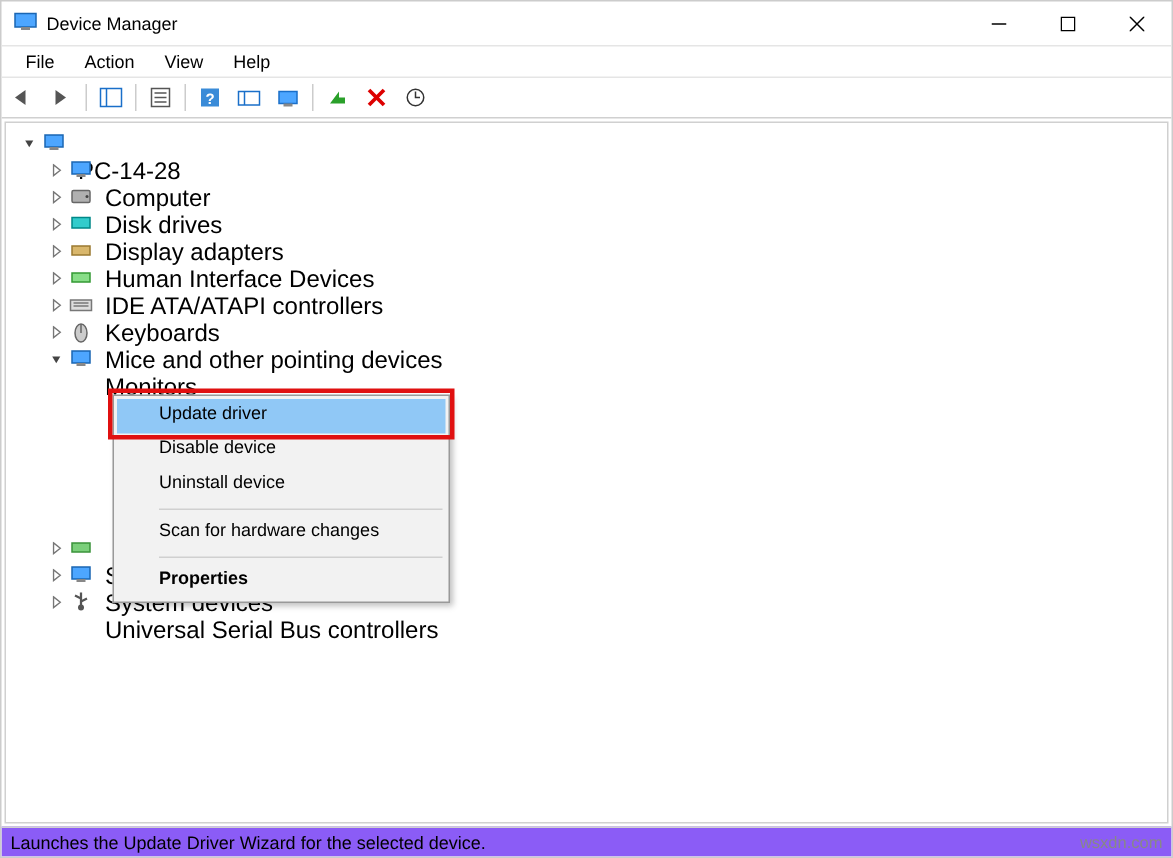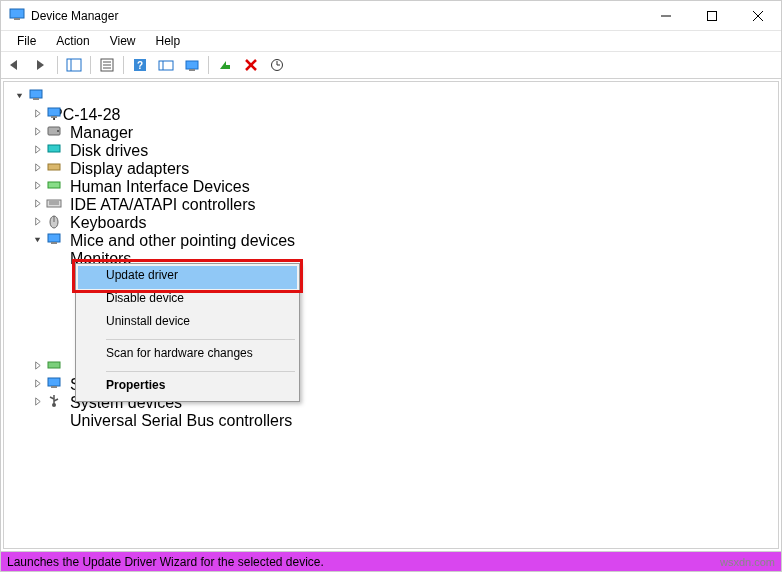--- a/index.html
+++ b/index.html
@@ -144,21 +144,21 @@
 
 .statusbar {
   position: absolute;
   left: 0; right: 0; bottom: 0;
   height: 20px;
   border-top: 1px solid #d0d0d0;
   display: flex;
   align-items: center;
   padding-left: 6px;
   font-size: 12px;
-  background: #d946ef;
+  background: #8b5cf6;
 }
 .watermark {
   position: absolute;
   right: 6px; bottom: 3px;
   font-size: 11px;
   color: #888;
 }
 </style>
 </head>
 <body>
@@ -288,21 +288,21 @@
           <svg viewBox="0 0 10 10">
             <path d="M3 1 L8 5 L3 9 Z" fill="none" stroke="#777"></path>
           </svg>
         </span>
       <span class="dev-icon">
           <svg width="16" height="16">
             <rect x="2" y="3" width="12" height="8" fill="#4da6ff" stroke="#1a66b3"></rect>
             <rect x="5" y="11" width="6" height="2" fill="#888"></rect>
           </svg>
         </span>
-      <span class="label">Manager</span>
+      <span class="label">Computer</span>
     </div>
     <div class="tree-row lvl1">
       <span class="expander">
           <svg viewBox="0 0 10 10">
             <path d="M3 1 L8 5 L3 9 Z" fill="none" stroke="#777"></path>
           </svg>
         </span>
       <span class="dev-icon">
           <svg width="16" height="16">
             <rect x="2" y="4" width="12" height="8" rx="1" fill="#b0b0b0" stroke="#666"></rect>

